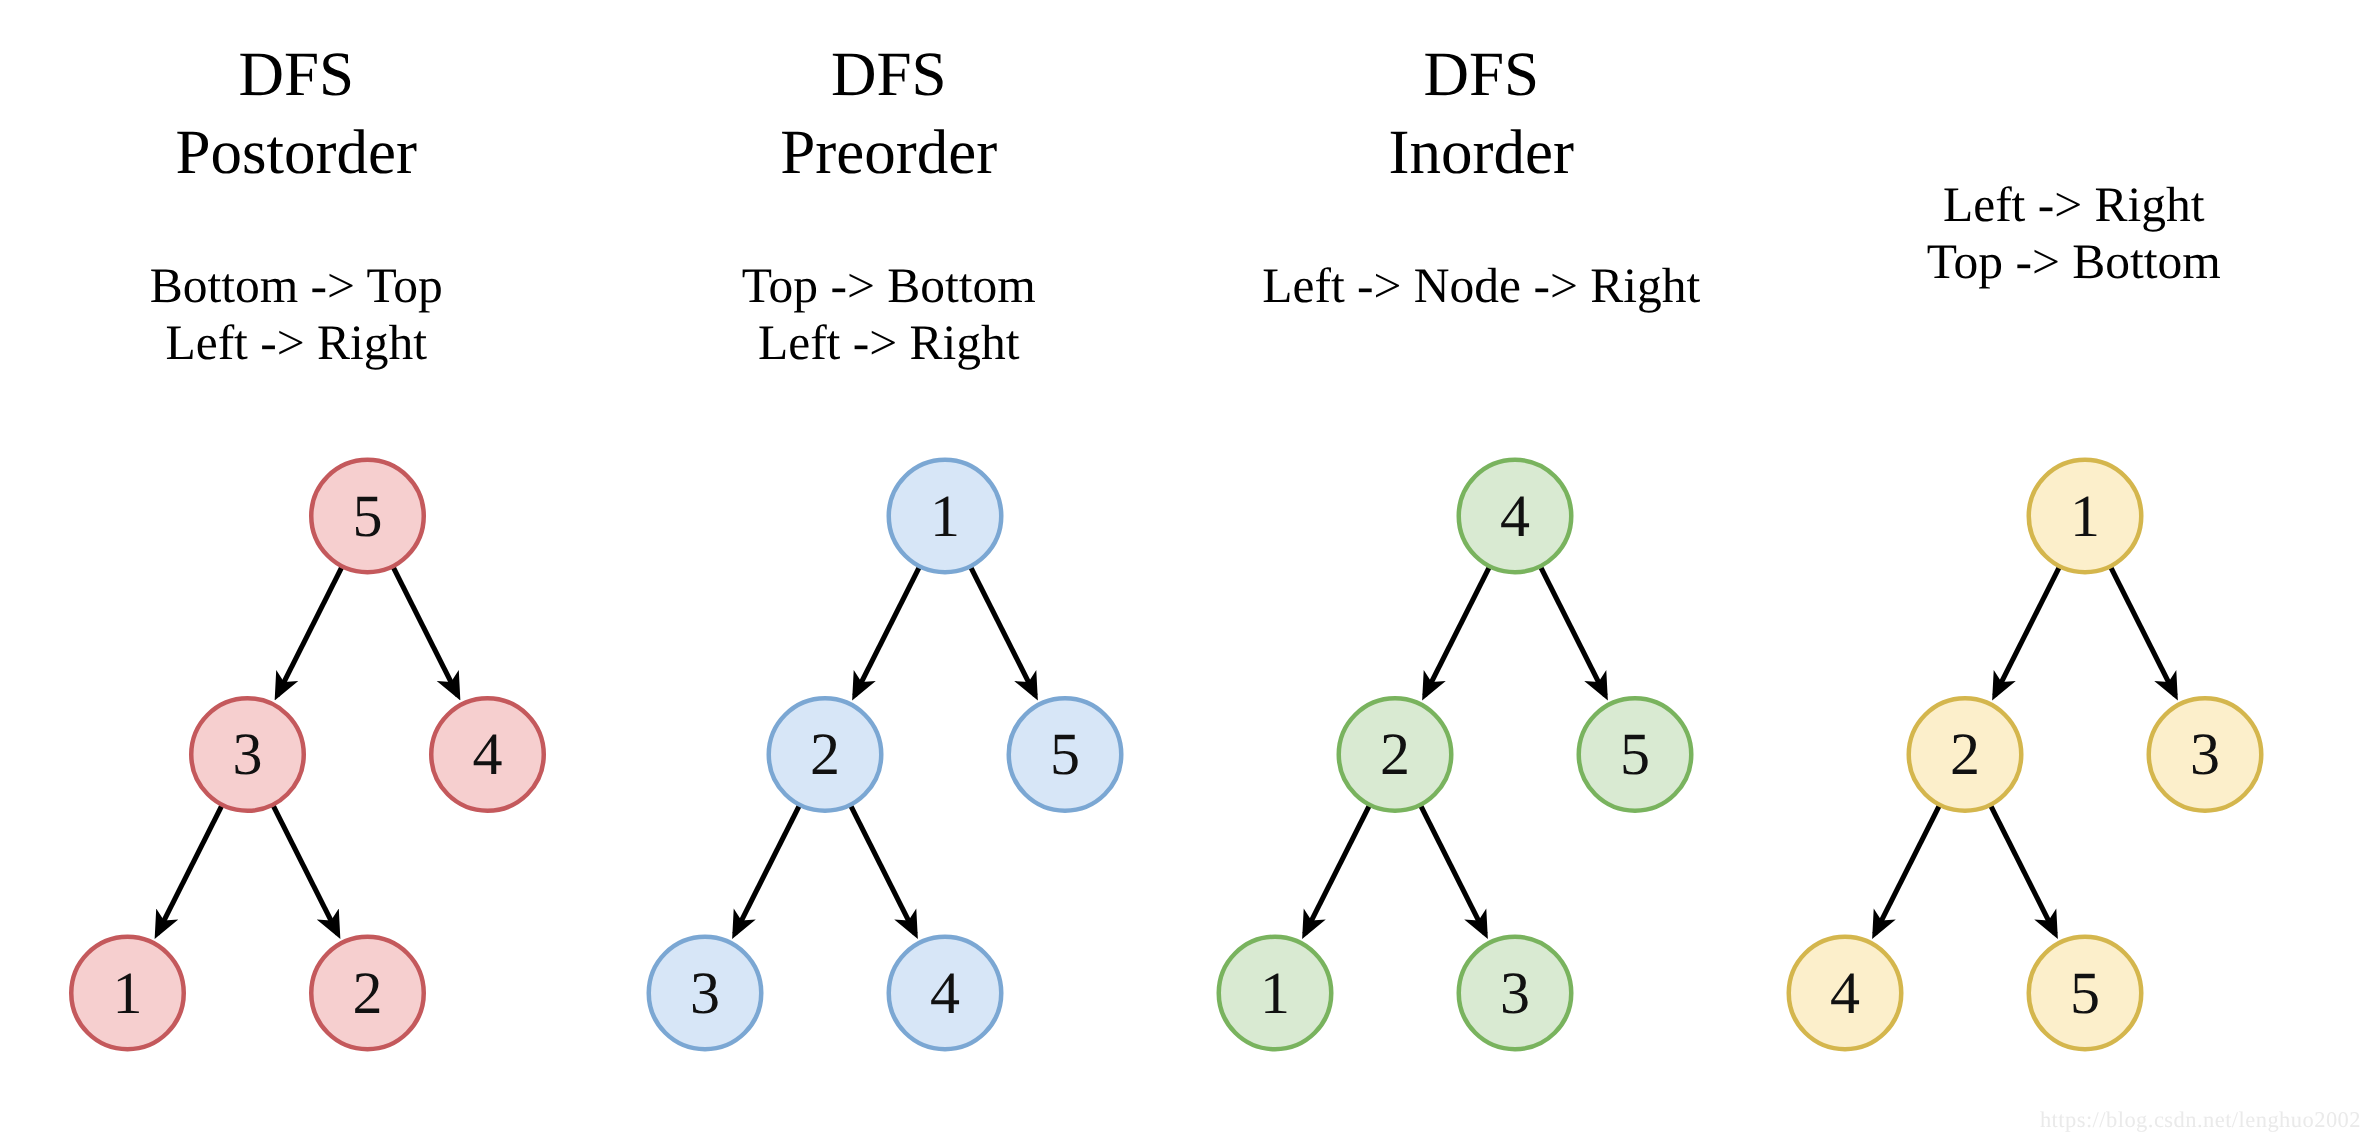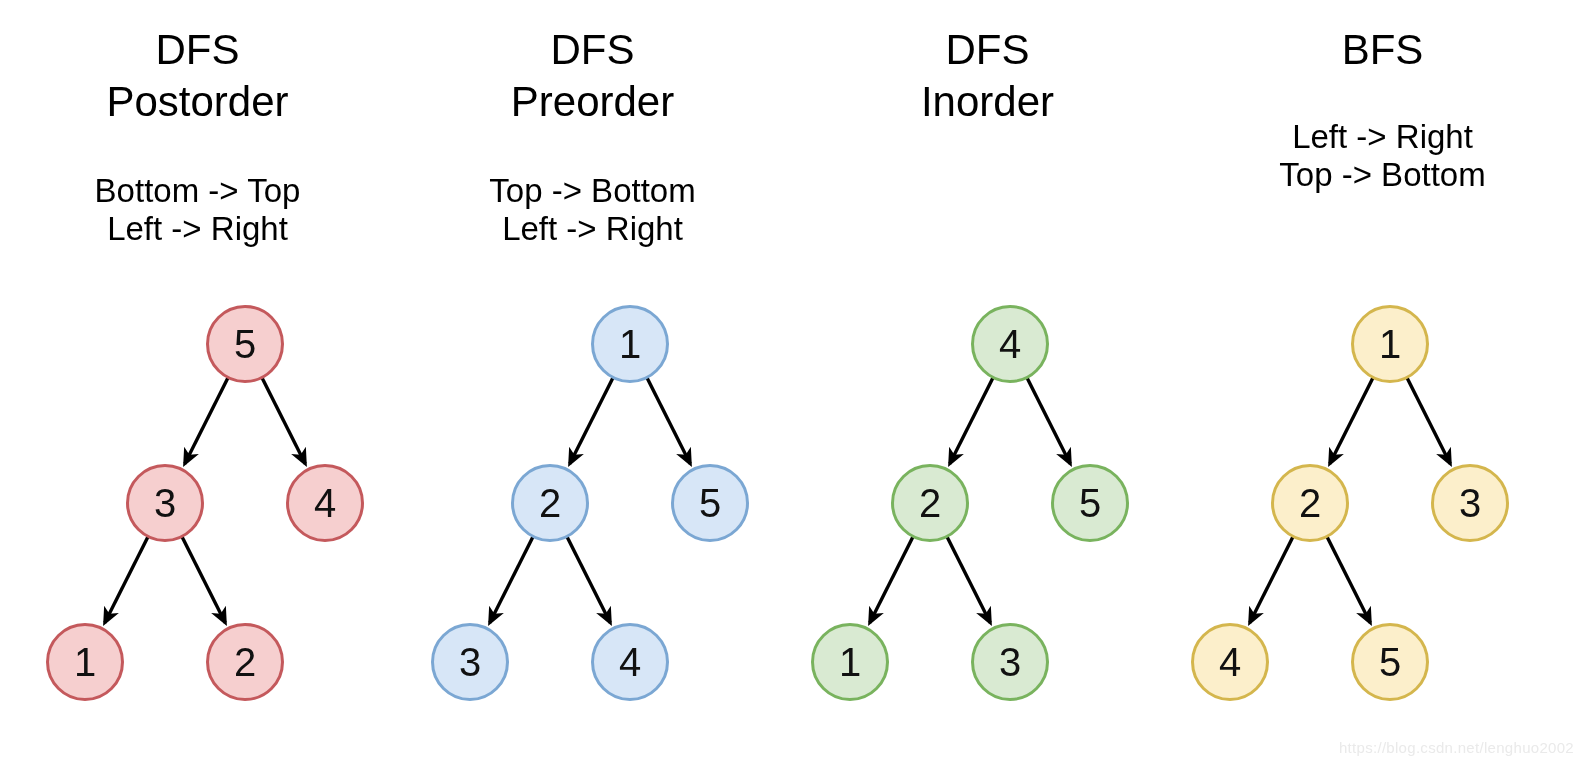--- a/index.html
+++ b/index.html
@@ -12,20 +12,21 @@
     height: 762px;
     font-family: "Liberation Sans", sans-serif;
     color: #000000;
     overflow: hidden;
     position: relative;
   }
   .board {
     position: relative;
     width: 1580px;
     height: 762px;
+    font-family: Liberation Serif, serif;
   }
   .column {
     position: absolute;
     top: 0;
     width: 395px;
     height: 762px;
   }
   .col-0 { left: 0px; }
   .col-1 { left: 395px; }
   .col-2 { left: 790px; }
@@ -171,20 +172,21 @@
         </div>
         <div class="node" style="left: 235px; top: 372px; background: rgb(215, 230, 247); border-color: rgb(123, 167, 211);">
           <span>4</span>
         </div>
       </div>
   </div>
 
   <div class="column col-2">
     <div class="heading title title-2">DFS
 Inorder</div>
+    <div class="heading subtitle subtitle-2">Left -&gt; Node -&gt; Right</div>
     <div class="tree">
       <svg class="edges" viewBox="0 0 395 420">
           <defs>
             <marker id="arrow-2" viewBox="0 0 10 10" refX="8" refY="5" markerWidth="5.5" markerHeight="5.5" orient="auto-start-reverse">
               <path d="M 0 0.6 L 10 5 L 0 9.4 L 2.6 5 Z" fill="#000000"></path>
             </marker>
           </defs>
           <line x1="203.36999919228256" y1="87.0521266053384" x2="159.77621717674504" y2="173.69476836121922" stroke="#000000" stroke-width="3.4" marker-end="url(#arrow-2)"></line>
           <line x1="236.63000080771744" y1="87.0521266053384" x2="280.22378282325496" y2="173.69476836121922" stroke="#000000" stroke-width="3.4" marker-end="url(#arrow-2)"></line>
           <line x1="123.36999919228256" y1="246.0521266053384" x2="79.77621717674505" y2="332.6947683612192" stroke="#000000" stroke-width="3.4" marker-end="url(#arrow-2)"></line>
@@ -202,21 +204,20 @@
         <div class="node" style="left: 60px; top: 372px; background: rgb(217, 234, 210); border-color: rgb(121, 179, 94);">
           <span>1</span>
         </div>
         <div class="node" style="left: 220px; top: 372px; background: rgb(217, 234, 210); border-color: rgb(121, 179, 94);">
           <span>3</span>
         </div>
       </div>
   </div>
 
   <div class="column col-3">
-    <div class="heading title title-3">BFS</div>
     <div class="heading subtitle subtitle-3">Left -&gt; Right
 Top -&gt; Bottom</div>
     <div class="tree">
       <svg class="edges" viewBox="0 0 395 420">
           <defs>
             <marker id="arrow-3" viewBox="0 0 10 10" refX="8" refY="5" markerWidth="5.5" markerHeight="5.5" orient="auto-start-reverse">
               <path d="M 0 0.6 L 10 5 L 0 9.4 L 2.6 5 Z" fill="#000000"></path>
             </marker>
           </defs>
           <line x1="188.36999919228256" y1="87.0521266053384" x2="144.77621717674504" y2="173.69476836121922" stroke="#000000" stroke-width="3.4" marker-end="url(#arrow-3)"></line>

